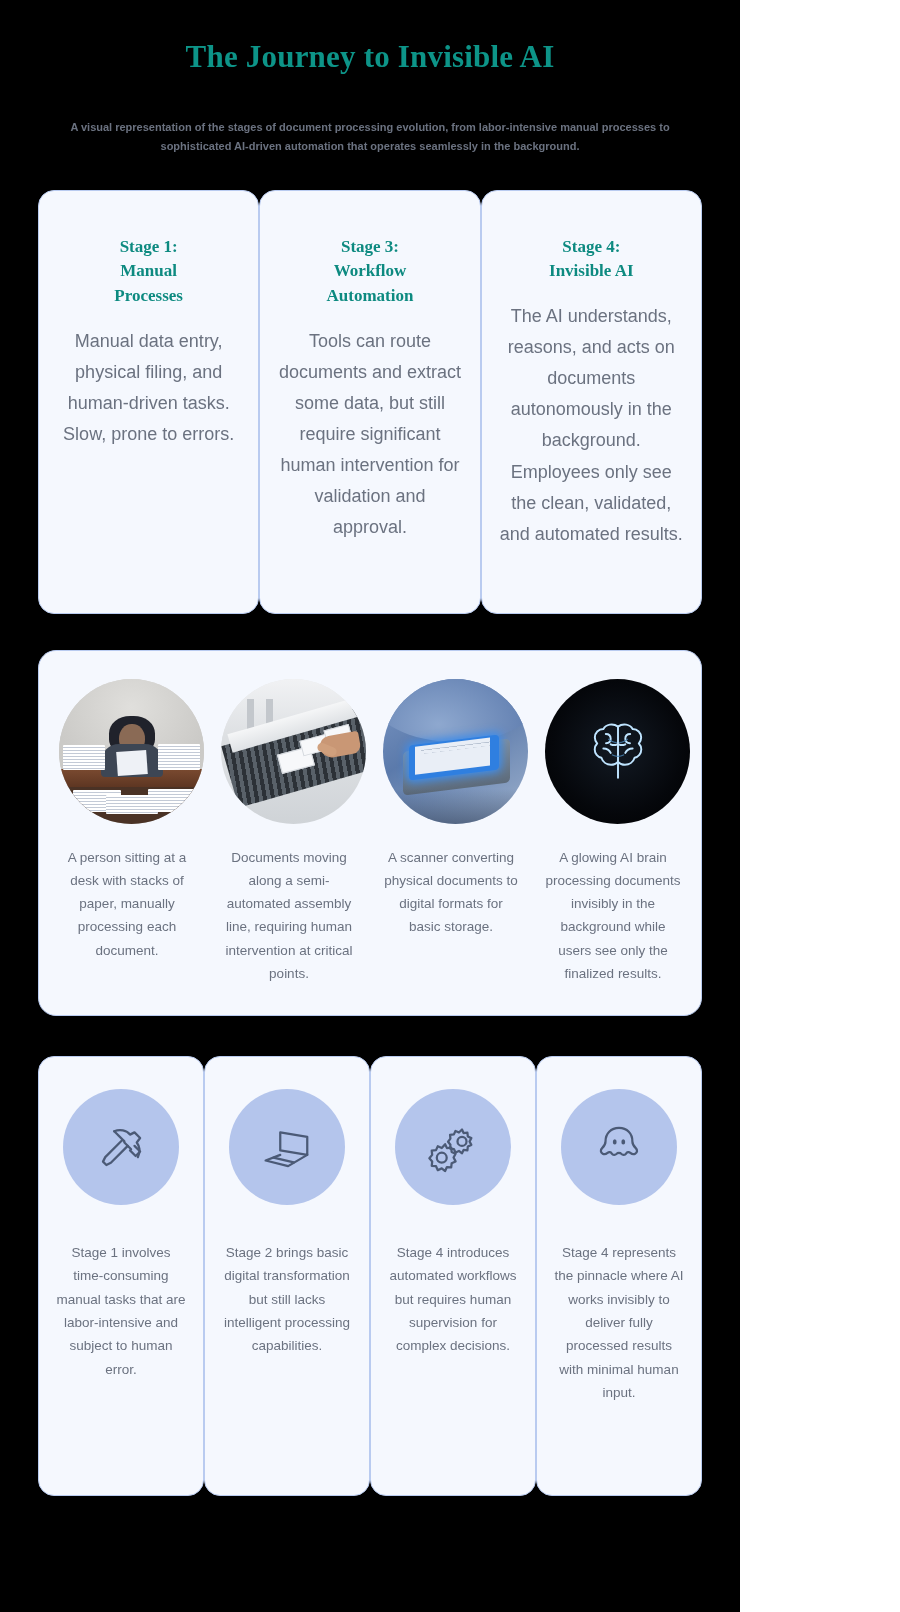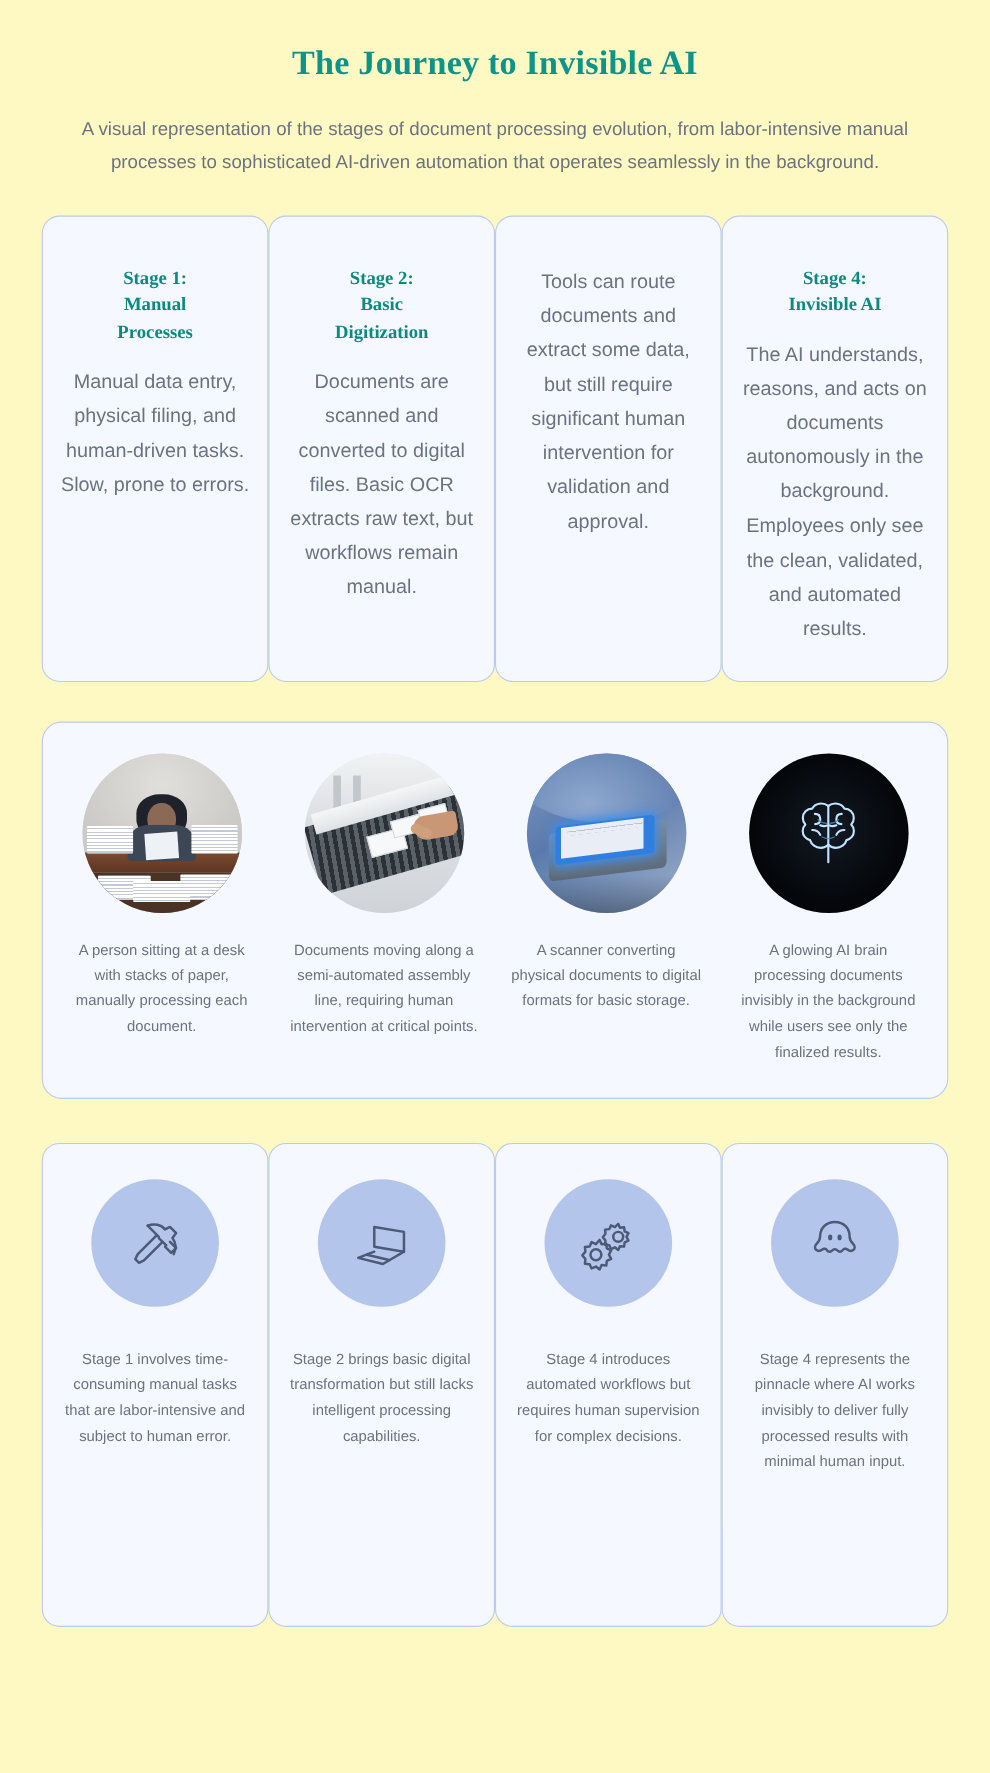--- a/index.html
+++ b/index.html
@@ -6,48 +6,49 @@
   html, body {
     width: 900px;
     background: #ffffff;
   }
   body {
     font-family: "Liberation Sans", sans-serif;
     color: #6b7280;
     -webkit-font-smoothing: antialiased;
   }
   .page {
-    width: 900px;
+    width: 740px;
     min-height: 1612px;
     position: relative;
-    background: #fef9c3;
+    background: #000000;
     padding: 0;
     overflow: hidden;
   }
 
   
   .header {
     padding: 38px 60px 0 60px;
     text-align: center;
   }
   .page-title {
     font-family: "Liberation Serif", serif;
     font-weight: bold;
     font-size: 31px;
     color: #0d9488;
     letter-spacing: 0.2px;
     line-height: 1.2;
   }
   .page-subtitle {
-    margin: 28px auto 0 auto;
+    margin: 43px auto 0 auto;
     max-width: 790px;
-    font-size: 17px;
+    font-size: 11px;
     line-height: 1.75;
     color: #6b7280;
     text-align: center;
+    font-weight: bold;
   }
 
   
   .strip {
     display: flex;
     padding: 0 38px;
     align-items: stretch;
   }
 
   
@@ -225,28 +226,25 @@
 
   <div class="strip stages">
 
     <div class="stage-card">
       <div class="stage-title">Stage 1:
 Manual
 Processes</div>
       <div class="stage-desc">Manual data entry, physical filing, and human-driven tasks. Slow, prone to errors.</div>
     </div>
 
+
     <div class="stage-card">
-      <div class="stage-title">Stage 2:
-Basic
-Digitization</div>
-      <div class="stage-desc">Documents are scanned and converted to digital files. Basic OCR extracts raw text, but workflows remain manual.</div>
-    </div>
-
-    <div class="stage-card">
+      <div class="stage-title">Stage 3:
+Workflow
+Automation</div>
       <div class="stage-desc">Tools can route documents and extract some data, but still require significant human intervention for validation and approval.</div>
     </div>
 
     <div class="stage-card">
       <div class="stage-title">Stage 4:
 Invisible AI</div>
       <div class="stage-desc">The AI understands, reasons, and acts on documents autonomously in the background. Employees only see the clean, validated, and automated results.</div>
     </div>
 
   </div>

